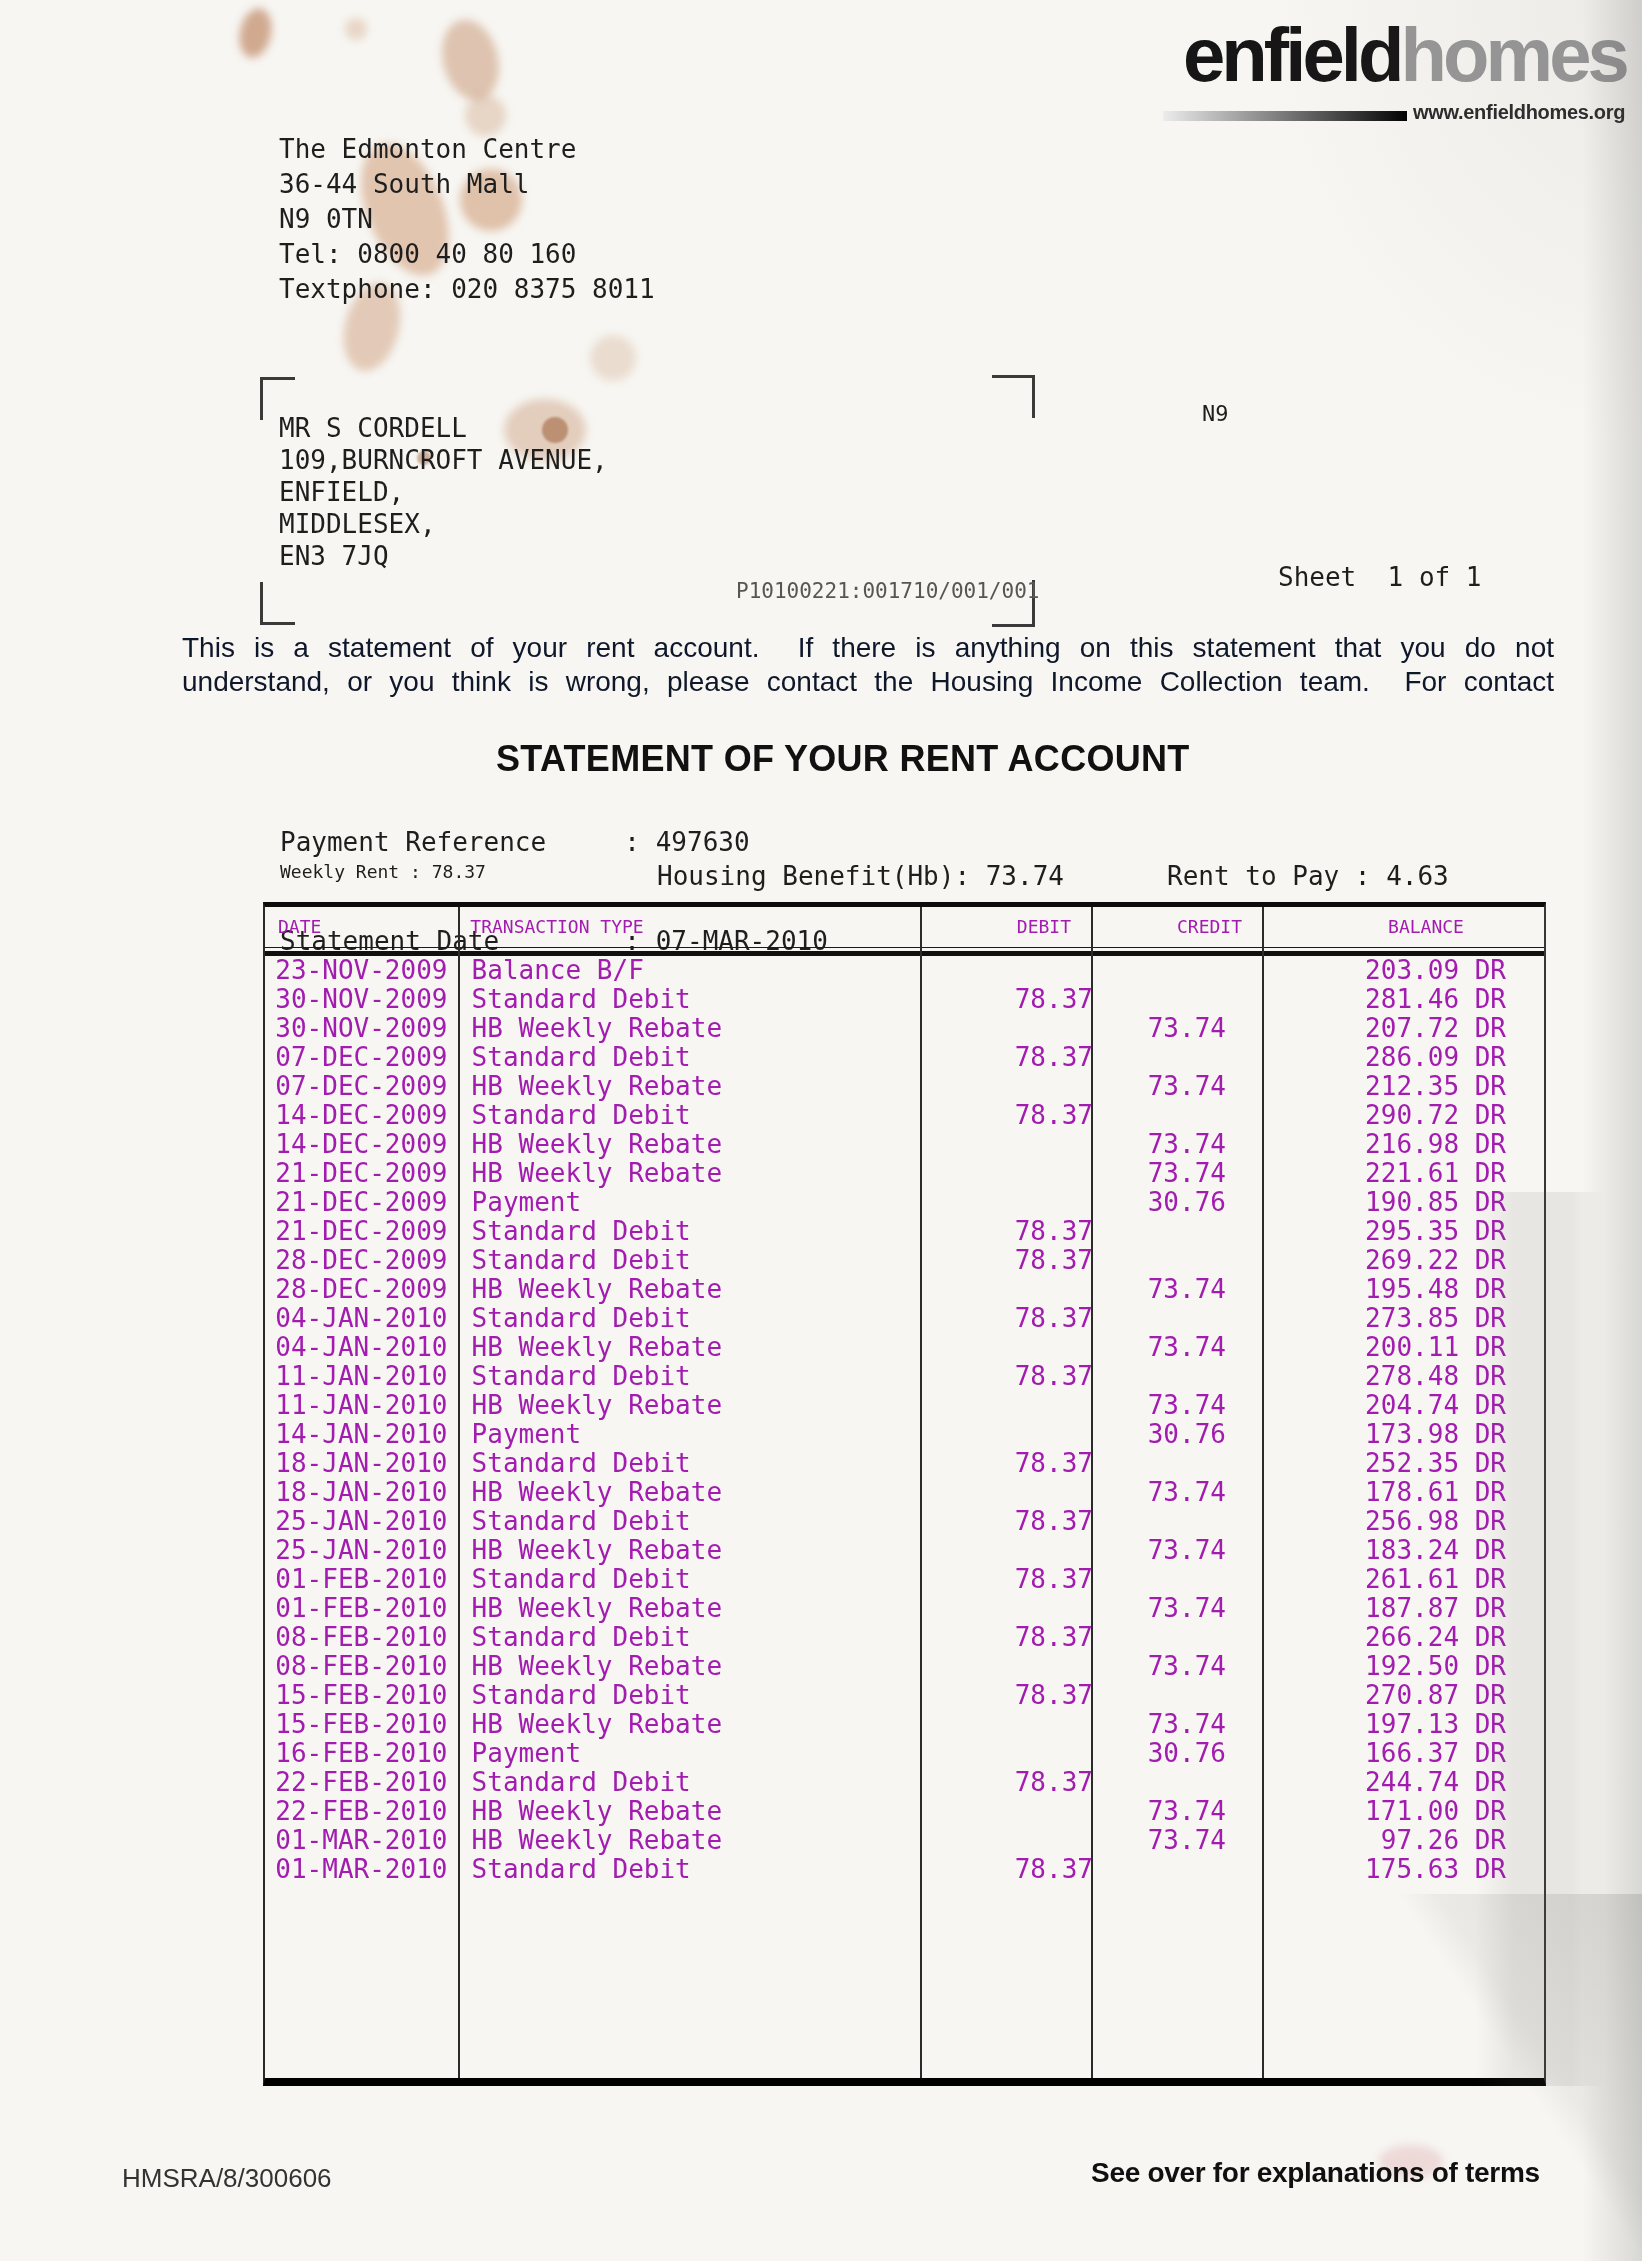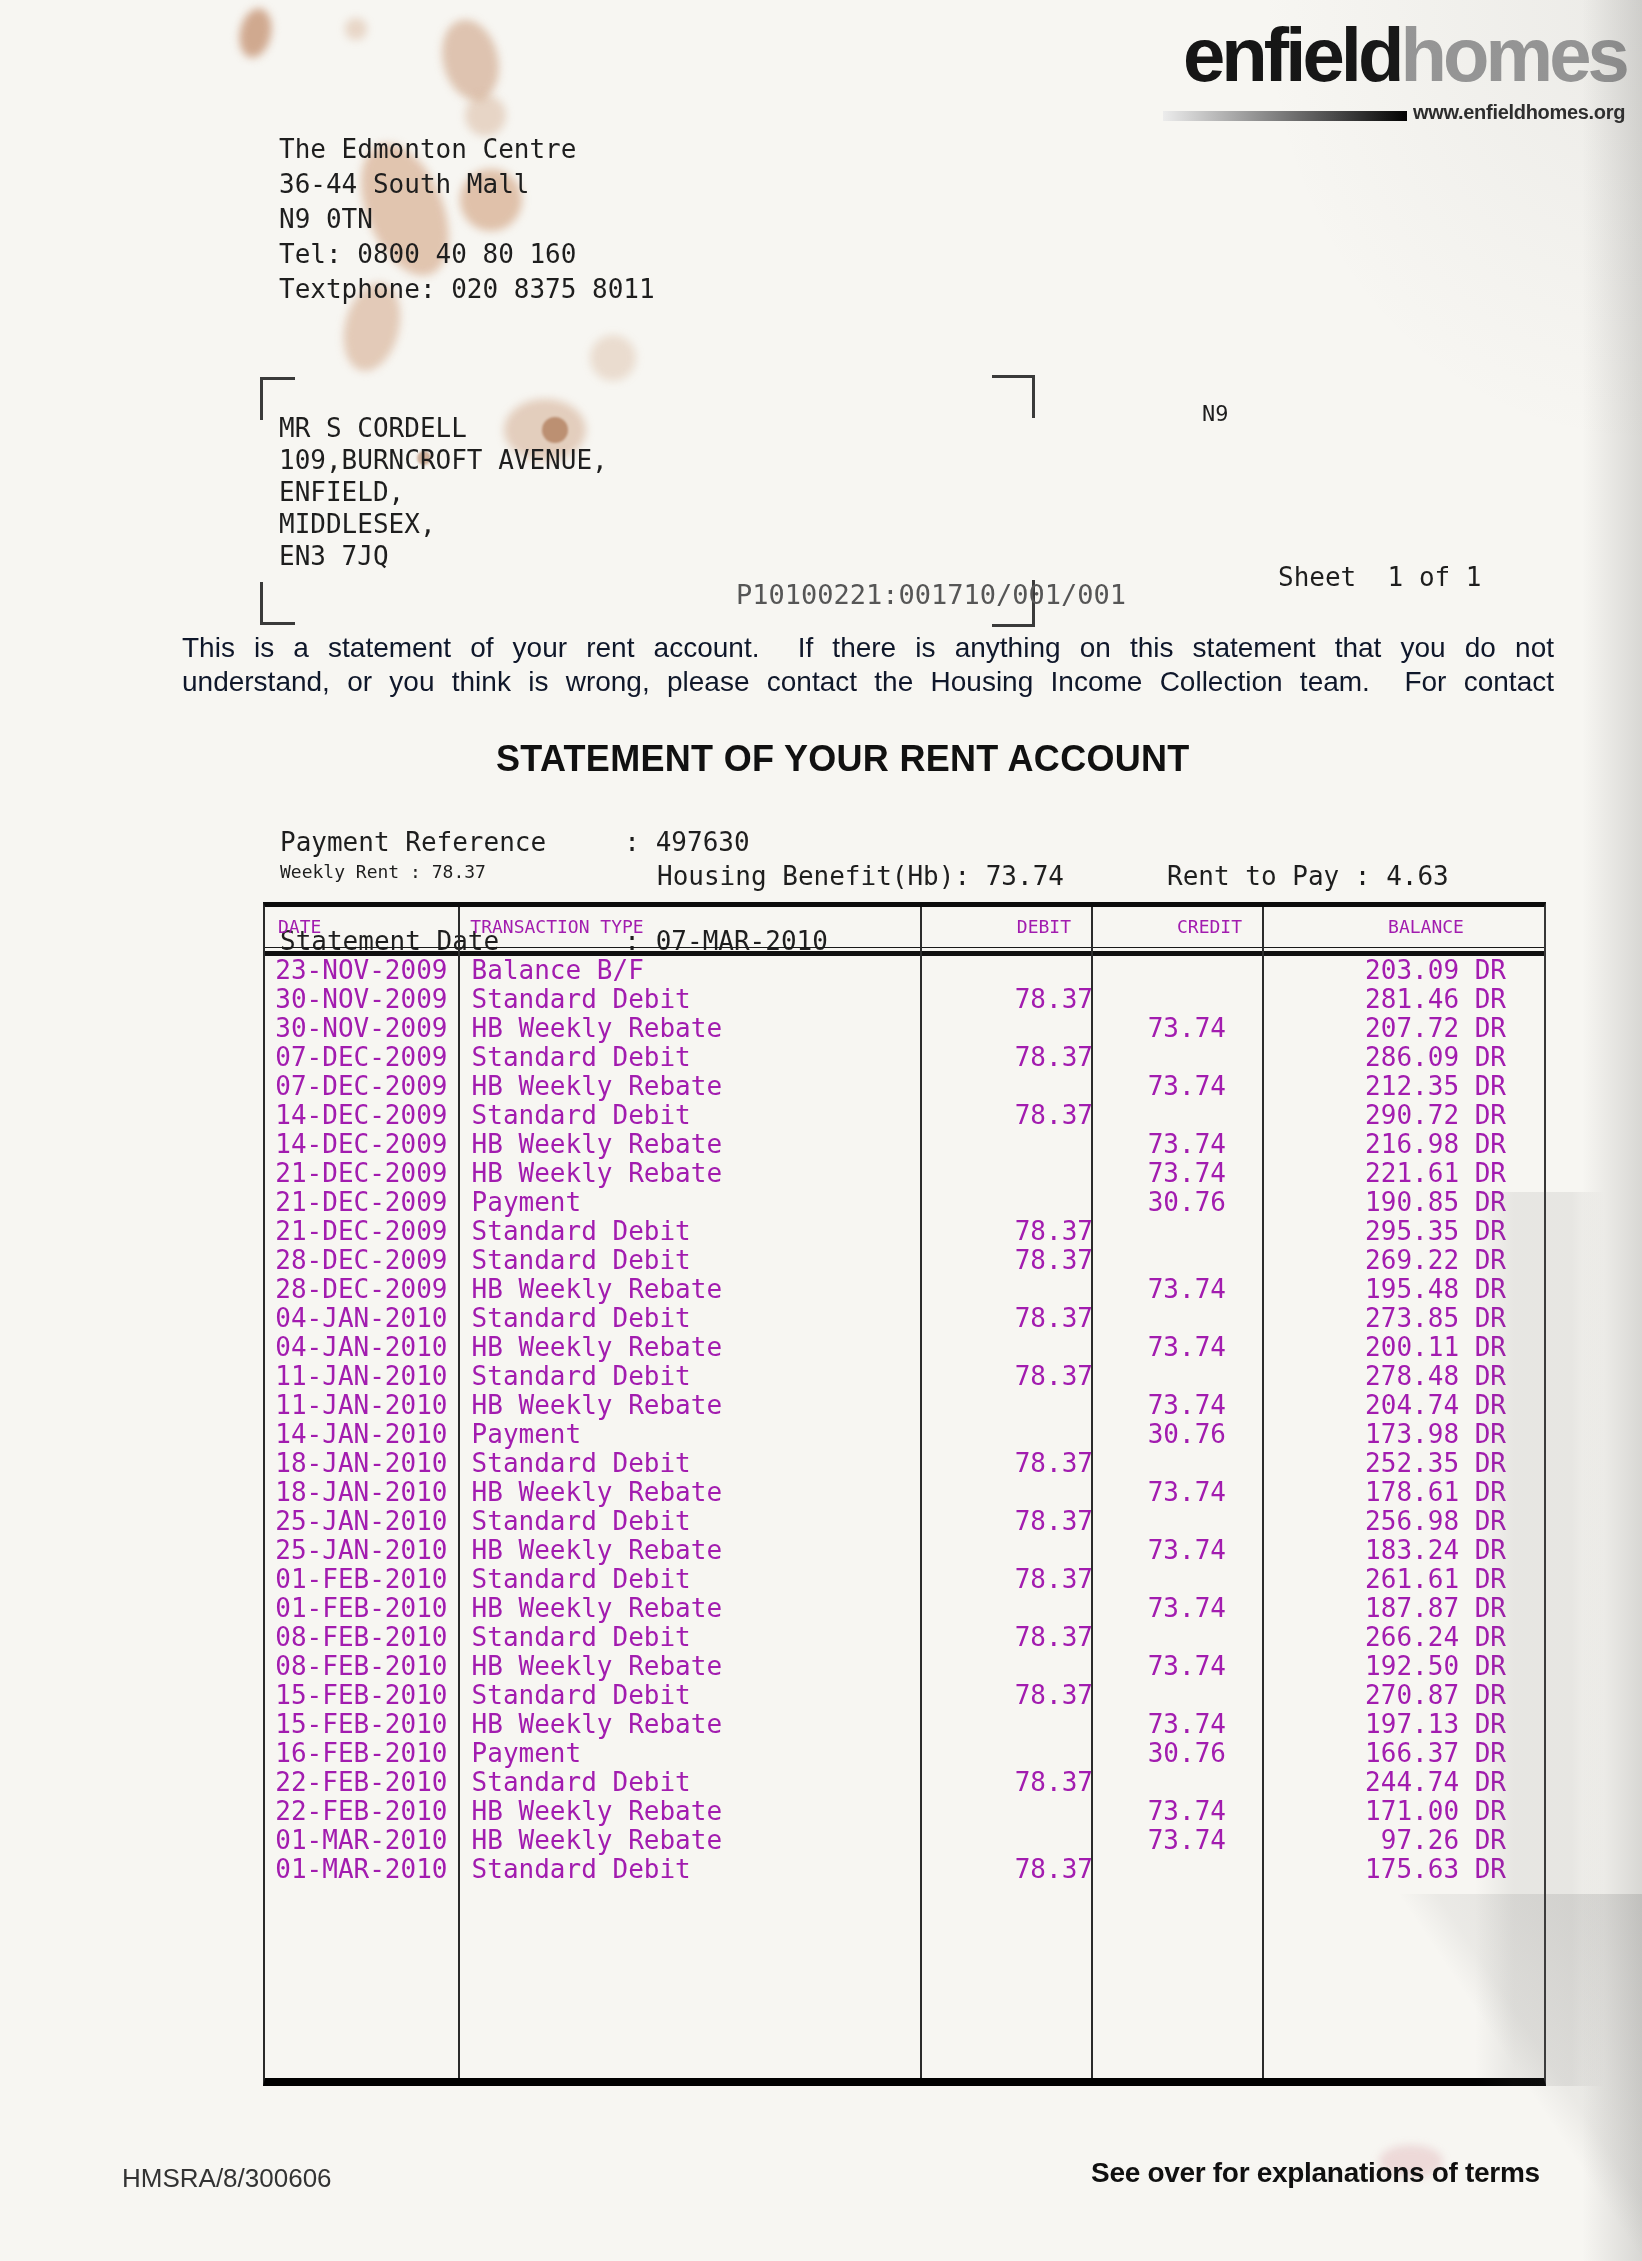--- a/index.html
+++ b/index.html
@@ -22,21 +22,21 @@
   #sender{top:132px; left:279px; font-size:26px; line-height:35px;}
   
   #recipient{top:412px; left:279px; font-size:26px; line-height:32px;}
   .cropmark{width:32px; height:40px; border:0 solid #3a3a3a;}
   #crop-tl{top:377px; left:260px; border-top-width:3.2px; border-left-width:3.2px;}
   #crop-tr{top:375px; left:992px; width:40px; border-top-width:3.2px; border-right-width:3.2px;}
   #crop-bl{top:582px; left:260px; border-bottom-width:3.2px; border-left-width:3.2px;}
   #crop-br{top:580px; left:992px; width:40px; height:44px; border-bottom-width:3.2px; border-right-width:3.2px;}
   #region-code{top:401px; left:1202px; font-size:22px;}
   #sheet-label{top:562px; left:1278px; font-size:26px;}
-  #doc-ref{top:579px; left:736px; font-size:27px; color:#565656;}
+  #doc-ref{top:579px; left:736px; font-size:21px; color:#565656;}
   
   #intro{top:631px; left:182px; width:1372px; font-size:28px; line-height:34px; color:#0f172a;}
   #intro .jline{white-space:pre-wrap; text-align:justify; text-align-last:justify;}
   #intro .lline{white-space:pre-wrap;}
   #title{top:738px; left:496px; font-size:36px; font-weight:bold; color:#111; letter-spacing:0.3px;}
   
   #refs{top:760px; left:280px; font-size:26px; line-height:33px;}
   #weekly-rent{top:861px; left:280px; font-size:18px;}
   #housing-benefit{top:861px; left:657px; font-size:26px;}
   #rent-to-pay{top:861px; left:1167px; font-size:26px;}

